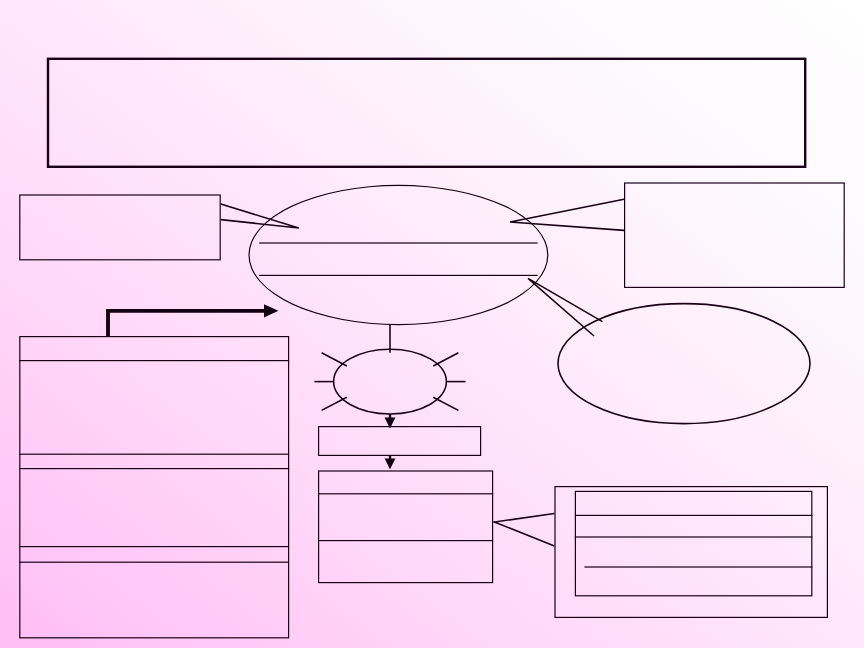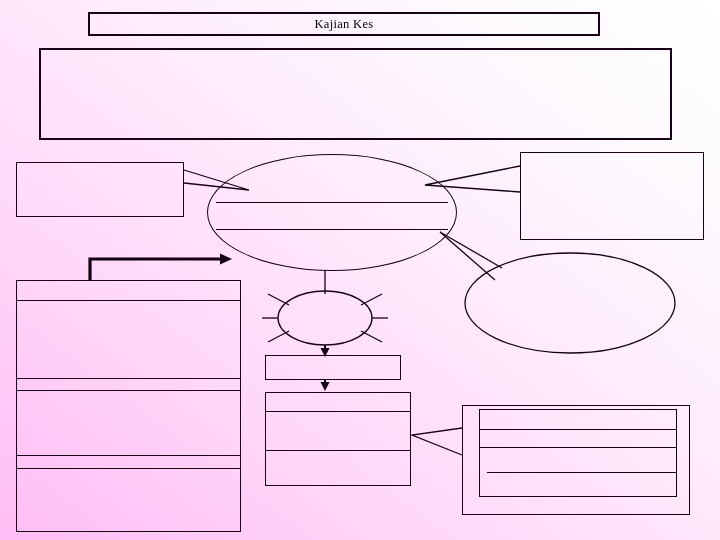--- a/index.html
+++ b/index.html
@@ -85,23 +85,20 @@
     fill: none;
     stroke: #1a0016;
     stroke-width: 1.3;
   }
 </style>
 </head>
 <body>
 
 <div id="slide">
 
-  <div class="shape thick title-box" style="left:88px; top:12px; width:512px; height:24px;">
-    <span class="title-text">Kajian Kes</span>
-  </div>
 
   <div class="shape thick" style="left:39px; top:48px; width:633px; height:92px;">
   </div>
 
   <div class="shape" style="left:16px; top:162px; width:168px; height:55px;">
   </div>
 
   <div class="ellipse" style="left:207px; top:154px; width:250px; height:117px;">
   </div>
   <div class="hline" style="left:216px; top:202px; width:232px;"></div>

